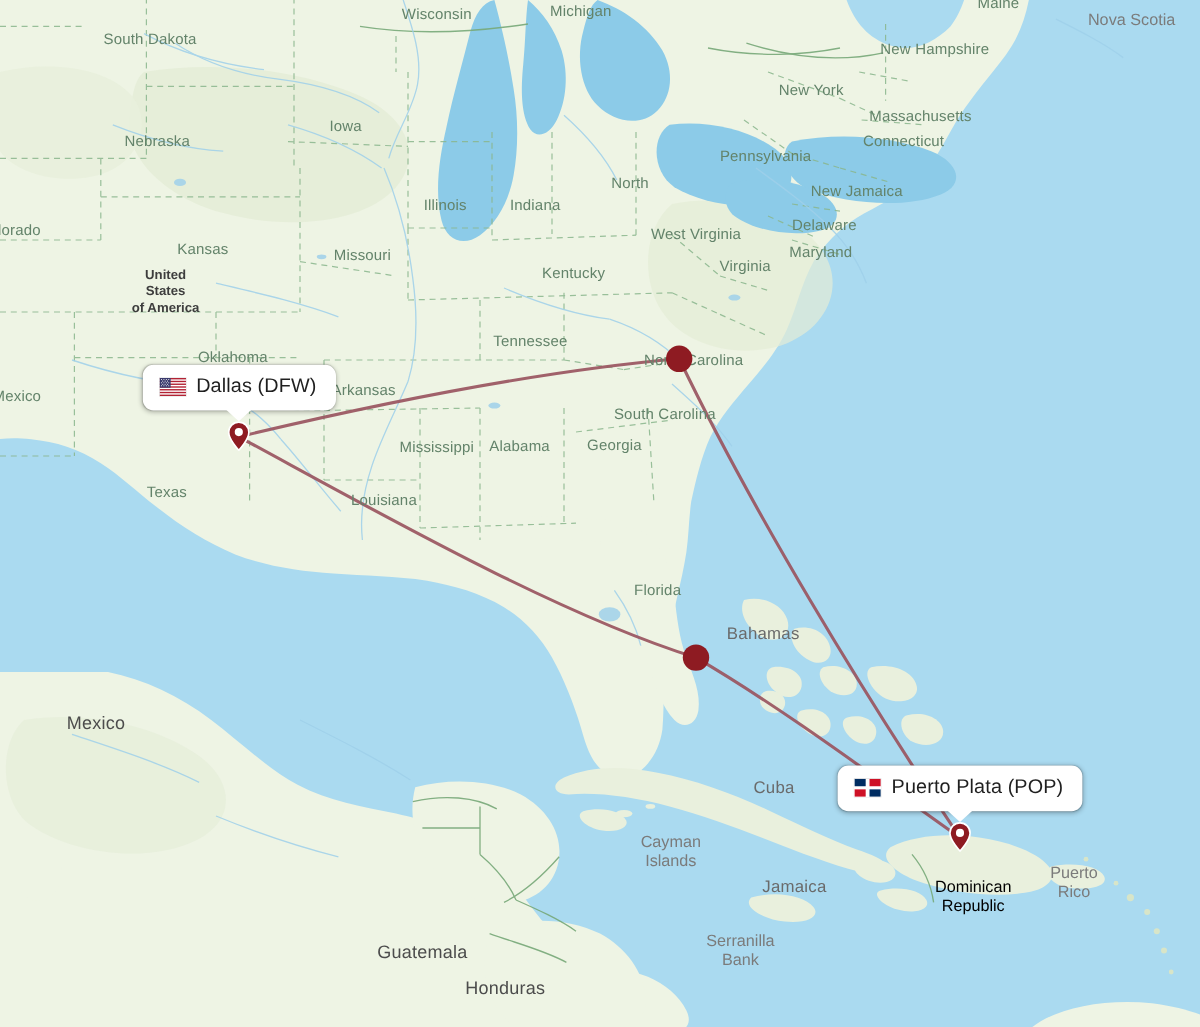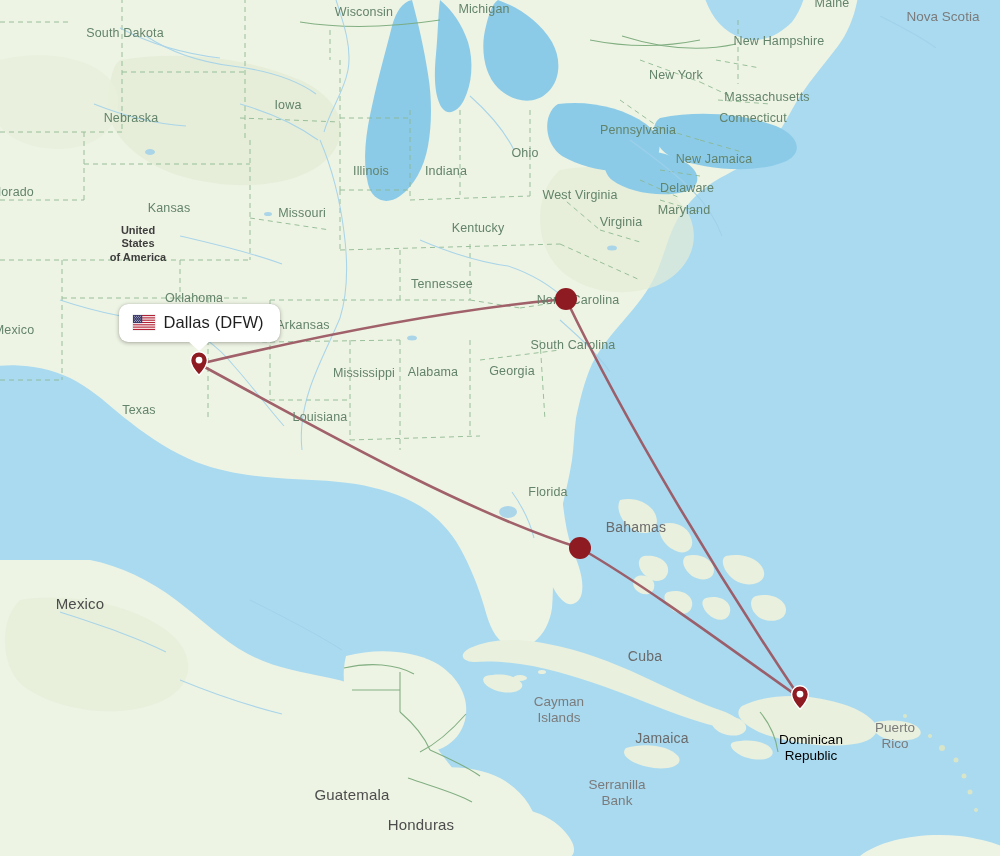--- a/index.html
+++ b/index.html
@@ -386,35 +386,35 @@
       <div class="map-label lbl-state" style="left: 364px; top: 12px;">Wisconsin</div>
       <div class="map-label lbl-state" style="left: 484px; top: 9px;">Michigan</div>
       <div class="map-label lbl-state" style="left: 131px; top: 118px;">Nebraska</div>
       <div class="map-label lbl-state" style="left: 288px; top: 105px;">Iowa</div>
       <div class="map-label lbl-state" style="left: 676px; top: 75px;">New York</div>
       <div class="map-label lbl-state" style="left: 779px; top: 41px;">New Hampshire</div>
       <div class="map-label lbl-state" style="left: 767px; top: 97px;">Massachusetts</div>
       <div class="map-label lbl-state" style="left: 753px; top: 118px;">Connecticut</div>
       <div class="map-label lbl-state" style="left: 638px; top: 130px;">Pennsylvania</div>
       <div class="map-label lbl-state" style="left: 714px; top: 159px;">New Jamaica</div>
-      <div class="map-label lbl-state" style="left: 525px; top: 153px;">Ohio</div>
+      <div class="map-label lbl-state" style="left: 525px; top: 153px;">North</div>
       <div class="map-label lbl-state" style="left: 371px; top: 171px;">Illinois</div>
       <div class="map-label lbl-state" style="left: 446px; top: 171px;">Indiana</div>
       <div class="map-label lbl-state" style="left: 687px; top: 188px;">Delaware</div>
       <div class="map-label lbl-state" style="left: 684px; top: 210px;">Maryland</div>
       <div class="map-label lbl-state" style="left: 580px; top: 195px;">West Virginia</div>
       <div class="map-label lbl-state" style="left: 621px; top: 222px;">Virginia</div>
       <div class="map-label lbl-state" style="left: 169px; top: 208px;">Kansas</div>
       <div class="map-label lbl-state" style="left: 302px; top: 213px;">Missouri</div>
       <div class="map-label lbl-state" style="left: 478px; top: 228px;">Kentucky</div>
       <div class="map-label lbl-state" style="left: 442px; top: 284px;">Tennessee</div>
       <div class="map-label lbl-state" style="left: 194px; top: 298px;">Oklahoma</div>
       <div class="map-label lbl-state" style="left: 578px; top: 300px;">North Carolina</div>
       <div class="map-label lbl-state" style="left: 303px; top: 314px; margin-top: 11px;">Arkansas</div>
-      <div class="map-label lbl-state" style="left: 573px; top: 345px; text-align: center;">South Carolina</div>
+      <div class="map-label lbl-state" style="left: 554px; top: 345px; text-align: center;">South Carolina</div>
       <div class="map-label lbl-state" style="left: 364px; top: 373px;">Mississippi</div>
       <div class="map-label lbl-state" style="left: 433px; top: 372px;">Alabama</div>
       <div class="map-label lbl-state" style="left: 512px; top: 371px;">Georgia</div>
       <div class="map-label lbl-state" style="left: 139px; top: 410px;">Texas</div>
       <div class="map-label lbl-state" style="left: 320px; top: 417px;">Louisiana</div>
       <div class="map-label lbl-state" style="left: 548px; top: 492px;">Florida</div>
       <div class="map-label lbl-state" style="left: 8px; top: 192px;">Colorado</div>
     </div>
 
   <div id="country-label-layer">
@@ -503,14 +503,25 @@
         <circle cx="1.6" cy="6.5" r=".45"></circle>
           <circle cx="3.6" cy="6.5" r=".45"></circle>
         <circle cx="5.6" cy="6.5" r=".45"></circle>
           <circle cx="7.6" cy="6.5" r=".45"></circle>
       </g>
     </svg>
     <span class="callout-text">Dallas (DFW)</span>
     <span class="tip" style="left: 69.5px;"></span>
   </div>
 
+  <div class="callout" id="callout-destination" style="left: 698px; top: 638px;">
+    <svg class="flag" viewBox="0 0 22 15">
+      <rect width="22" height="15" fill="#ffffff"></rect>
+      <rect x="0" y="0" width="9.4" height="6.2" fill="#002d62"></rect>
+      <rect x="12.6" y="0" width="9.4" height="6.2" fill="#ce1126"></rect>
+      <rect x="0" y="8.8" width="9.4" height="6.2" fill="#ce1126"></rect>
+      <rect x="12.6" y="8.8" width="9.4" height="6.2" fill="#002d62"></rect>
+    </svg>
+    <span class="callout-text">Puerto Plata (POP)</span>
+    <span class="tip" style="left: 91px;"></span>
+  </div>
 
 </div>
 
 </body></html>

